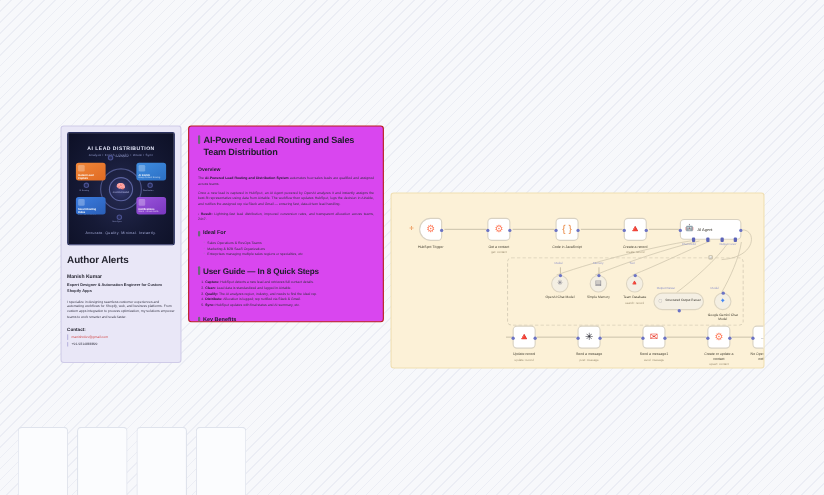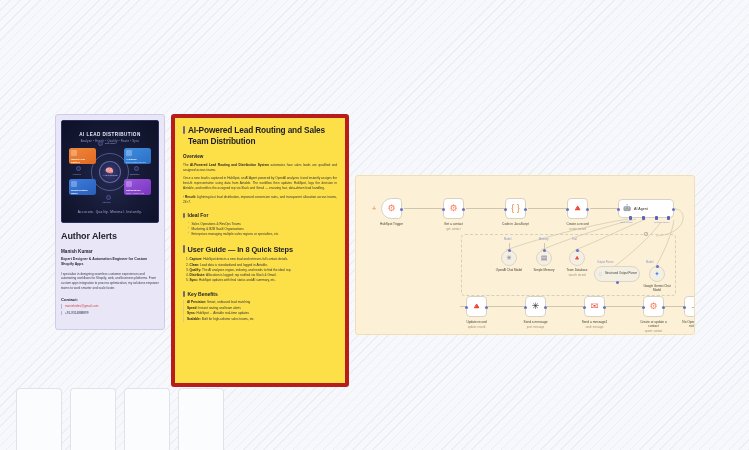--- a/index.html
+++ b/index.html
@@ -102,23 +102,23 @@
   .sb-bio   { font-size: 3.1px; margin-top: 5px; line-height: 1.55; color: #3c3c4c; }
   .sb-ct    { font-size: 4.2px; font-weight: bold; margin-top: 6px; }
   .sb-line  { font-size: 3.1px; margin-top: 2.5px; padding-left: 3px; border-left: 1px solid #b9b4dd; line-height: 1.4; }
   .sb-line a, .sb-mail { color: #d24a4a; text-decoration: none; }
   .sb-phone { color: #2f2f3d; }
 
   
   .doc-card {
     position: absolute;
     left: 171px; top: 114px;
-    width: 178px; height: 273px;
-    background: #fde047;
-    border: 4px solid #b91c1c;
+    width: 178px; height: 179px;
+    background: #d946ef;
+    border: 1px solid #b91c1c;
     border-radius: 3px;
     padding: 7px 8px;
     overflow: hidden;
   }
   .doc-h1 {
     font-size: 8.3px; font-weight: bold; line-height: 1.34;
     letter-spacing: -0.15px; color: #1d1d29;
     padding-left: 5px; position: relative;
   }
   .doc-h1::before {

